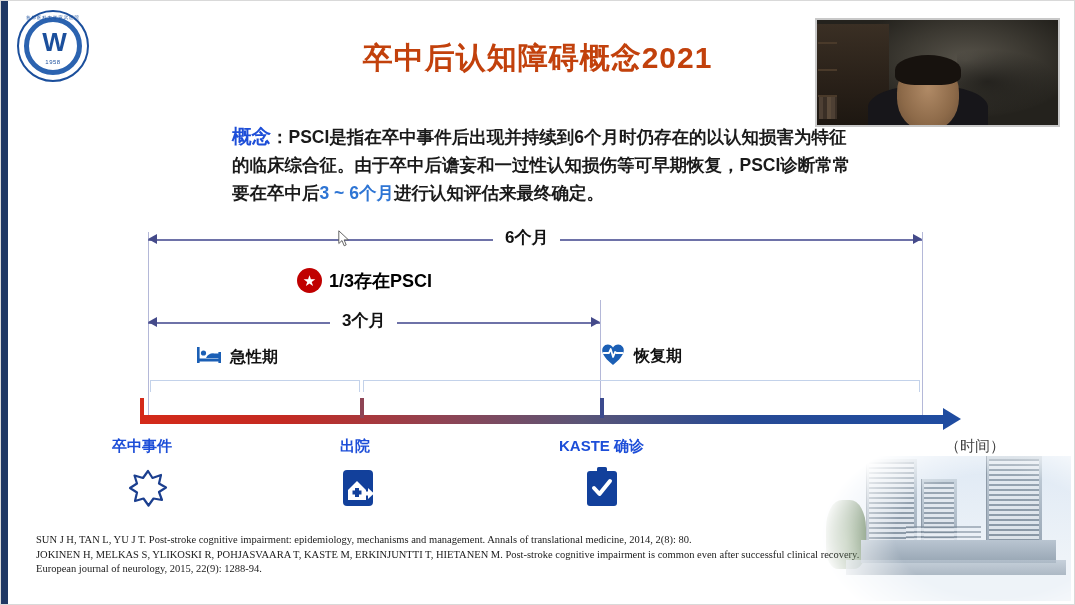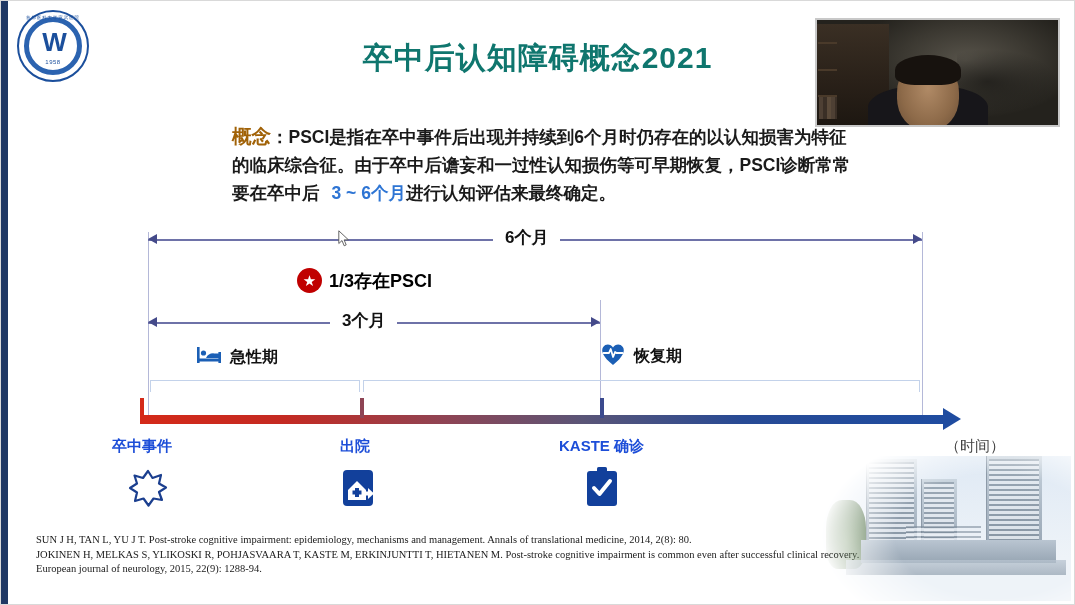--- a/index.html
+++ b/index.html
@@ -78,21 +78,21 @@
   .logo .arc-text-top { top: 5px; }
 
   
   .slide-title {
     position: absolute;
     left: 0; top: 38px;
     width: 1075px;
     text-align: center;
     font-size: 30px;
     font-weight: bold;
-    color: #0f766e;
+    color: #c2410c;
     letter-spacing: 1px;
   }
 
   
   .webcam {
     position: absolute;
     left: 815px; top: 18px;
     width: 245px; height: 109px;
     border: 2px solid #c8c8c8;
     box-sizing: border-box;
@@ -154,22 +154,22 @@
   .concept {
     position: absolute;
     left: 232px; top: 122px;
     width: 630px;
     font-size: 17.5px;
     font-weight: bold;
     line-height: 28px;
     color: #1a1a1a;
     letter-spacing: 0px;
   }
-  .concept .kw-red { color: #a16207; font-size: 19.5px; }
-  .concept .kw-blue { color: #2e75d4; margin-left: 12px; }
+  .concept .kw-red { color: #1d4ed8; font-size: 19.5px; }
+  .concept .kw-blue { color: #2e75d4; }
 
   
   .diagram { position: absolute; left: 0; top: 0; width: 1075px; height: 605px; }
 
   .vline {
     position: absolute;
     width: 1px;
     background: #b4b8d8;
   }
 

